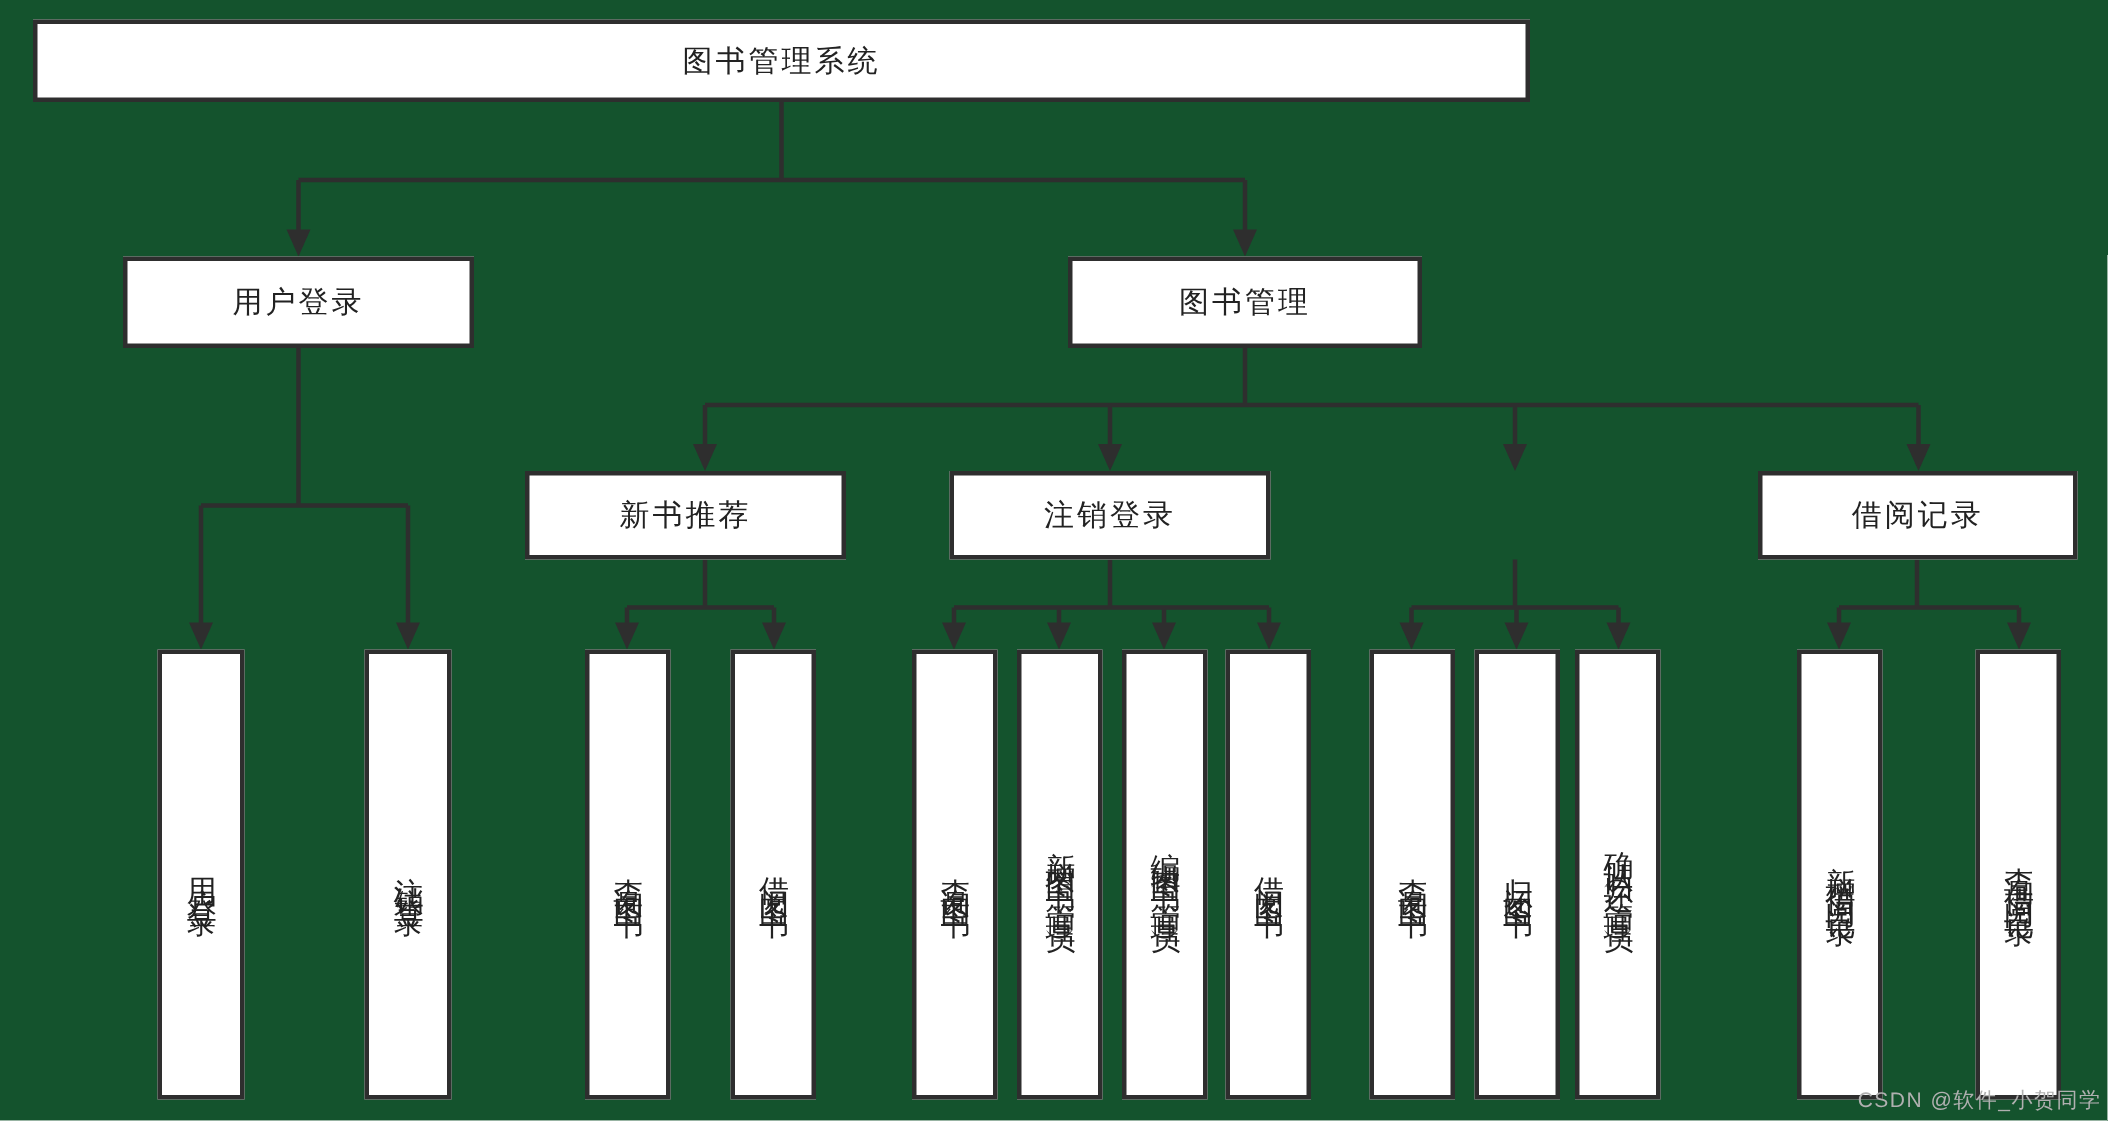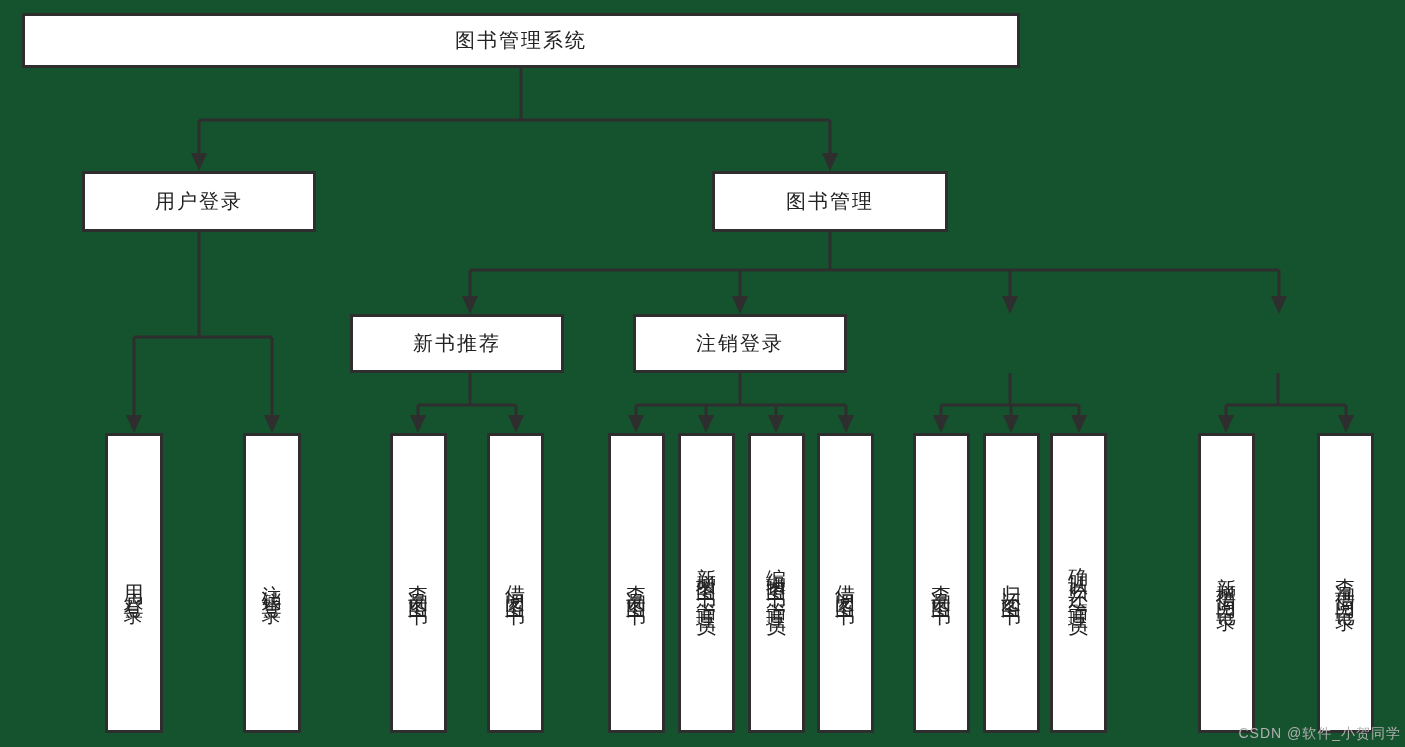--- a/index.html
+++ b/index.html
@@ -87,20 +87,23 @@
   <div class="box hbox" style="left:712px;top:171px;width:236px;height:61px">
     <span>图书管理</span>
   </div>
 
   <div class="box hbox" style="left:350px;top:314px;width:214px;height:59px">
     <span>新书推荐</span>
   </div>
   <div class="box hbox" style="left:633px;top:314px;width:214px;height:59px">
     <span>注销登录</span>
   </div>
+  <div class="box hbox" style="left:1172px;top:314px;width:213px;height:59px">
+    <span>借阅记录</span>
+  </div>
 
   <div class="box vbox" style="left:105px;top:433px;width:58px;height:300px">
     <span>用户登录</span>
   </div>
   <div class="box vbox" style="left:243px;top:433px;width:58px;height:300px">
     <span>注销登录</span>
   </div>
 
   <div class="box vbox" style="left:390px;top:433px;width:57px;height:300px">
     <span>查询图书</span>

